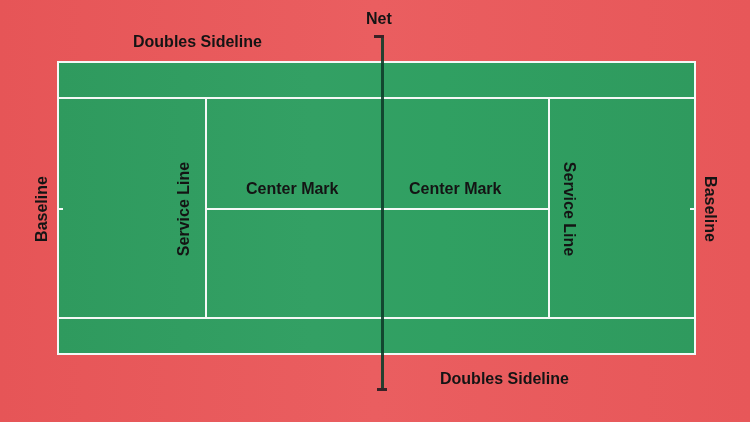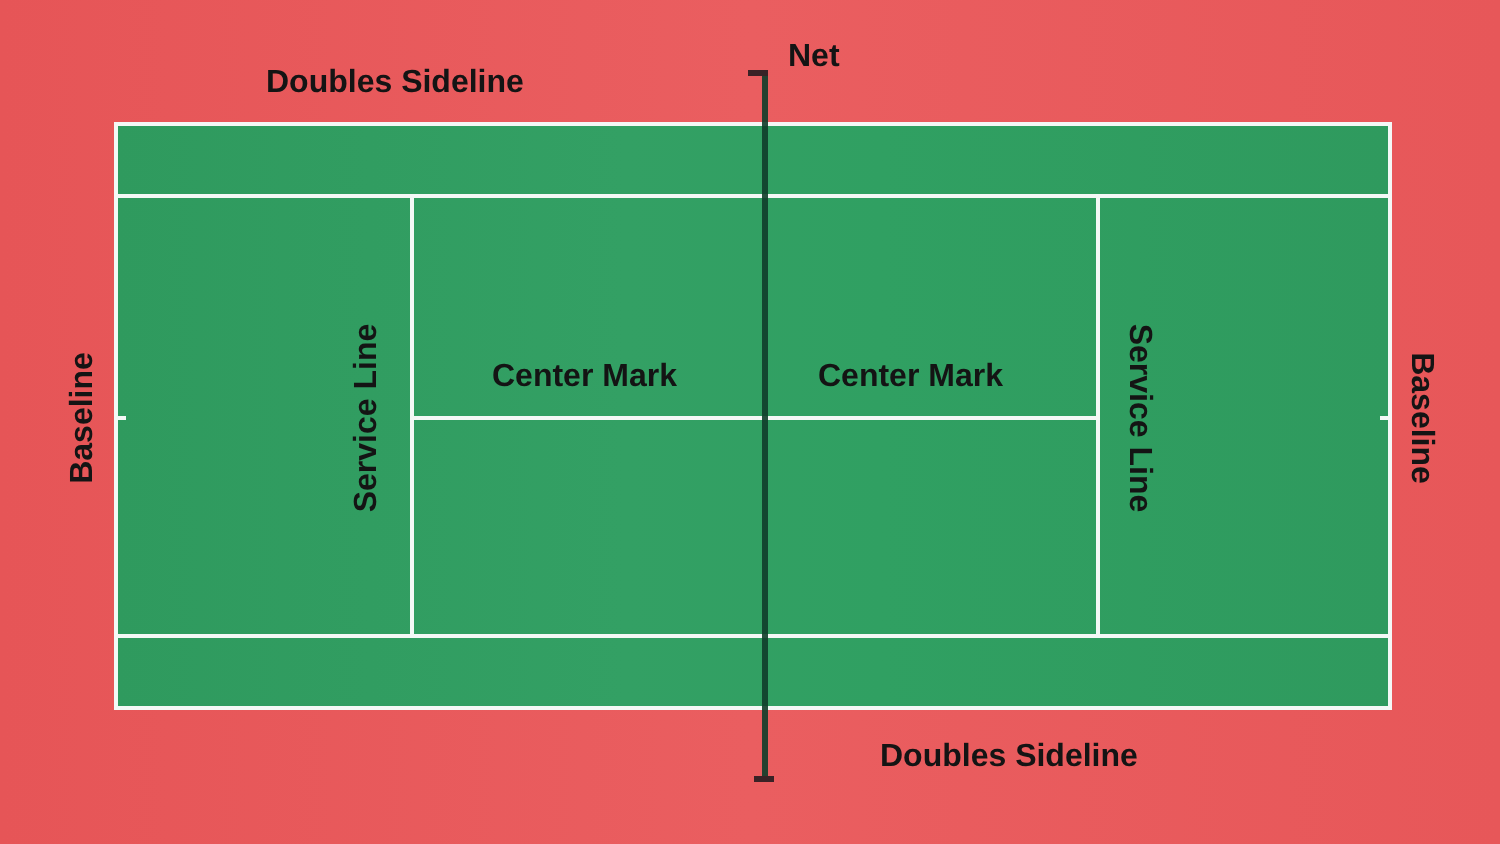--- a/index.html
+++ b/index.html
@@ -55,21 +55,21 @@
   <div class="line hline" style="left:148px;top:147px;width:345px;"></div>
 
   <div class="line hline" style="left:0;top:147px;width:6px;"></div>
   <div class="line hline" style="left:633px;top:147px;width:6px;"></div>
 </div>
 
 <div class="net"></div>
 <div class="net-post" style="left:374px;top:35px;"></div>
 <div class="net-post" style="left:377px;top:388px;"></div>
 
-<div class="label" style="left:366px;top:20px;margin-left:28px;">Net</div>
+<div class="label" style="left:366px;top:10px;">Net</div>
 <div class="label" style="left:133px;top:33px;">Doubles Sideline</div>
 <div class="label" style="left:440px;top:370px;">Doubles Sideline</div>
 <div class="label" style="left:246px;top:180px;">Center Mark</div>
 <div class="label" style="left:409px;top:180px;">Center Mark</div>
 
 <div class="label rot-ccw" style="left:4px;top:200px;width:76px;text-align:center;">Baseline</div>
 <div class="label rot-cw" style="left:672px;top:200px;width:76px;text-align:center;">Baseline</div>
 <div class="label rot-ccw" style="left:134px;top:200px;width:100px;text-align:center;">Service Line</div>
 <div class="label rot-cw" style="left:519px;top:200px;width:100px;text-align:center;">Service Line</div>
 

